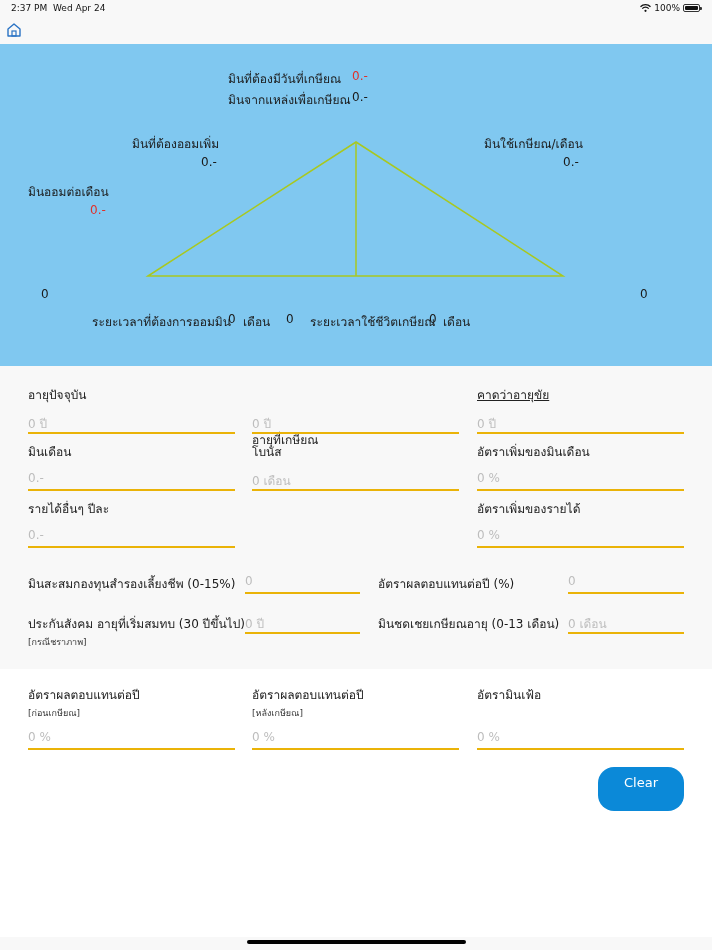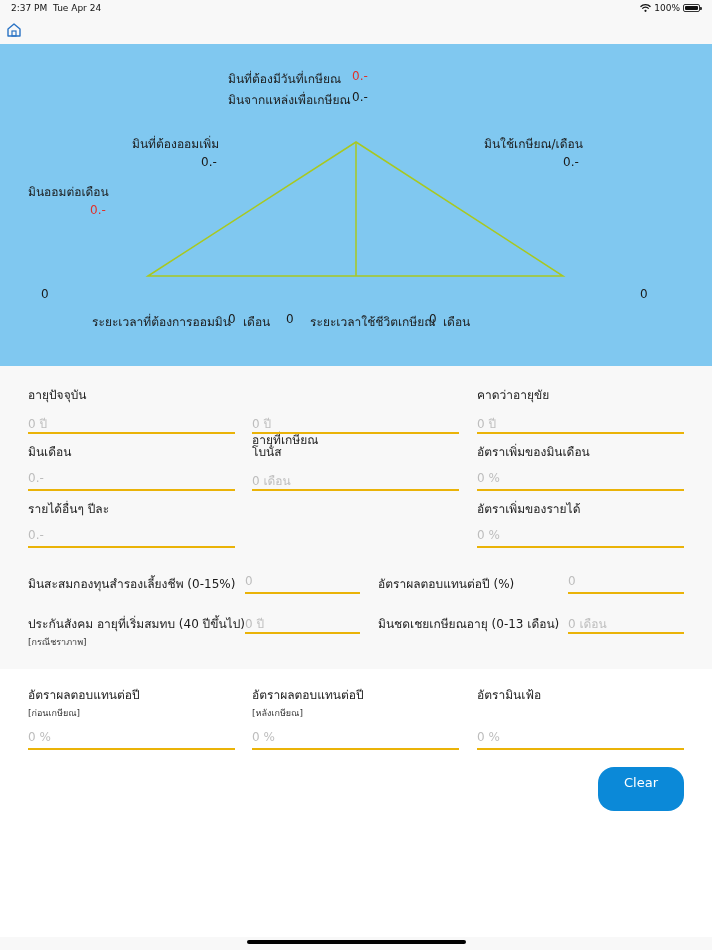--- a/index.html
+++ b/index.html
@@ -27,21 +27,21 @@
   .field .fsub { font-size: 9px; color: #333; margin-top: 2px; white-space: nowrap; }
   .input { position: absolute; height: 24px; border-bottom: 2px solid #eab308; font-size: 12px; color: #bdbdbd; padding-top: 4px; cursor: text; white-space: nowrap; }
   .inline-label { position: absolute; font-size: 12px; color: #1a1a1a; white-space: nowrap; }
   .inline-sub { position: absolute; font-size: 9px; color: #333; white-space: nowrap; }
   .clear-btn { position: absolute; left: 598px; top: 767px; width: 86px; height: 44px; background: #0b89d8; border-radius: 16px; color: #fff; font-size: 13px; text-align: center; line-height: 31px; cursor: pointer; }
 </style>
 </head>
 <body>
 
 <div class="status-bar">
-  <span class="time"><span>2:37 PM</span>&nbsp;&nbsp;<span>Tue Apr 24</span></span>
+  <span class="time"><span>2:37 PM</span>&nbsp;&nbsp;<span>Wed Apr 24</span></span>
   <div class="right">
     <svg width="11" height="8" viewBox="0 0 11 8">
       <path d="M0.5 2.8 A7 7 0 0 1 10.5 2.8" stroke="#111" stroke-width="1.3" fill="none"></path>
       <path d="M2.3 4.6 A4.4 4.4 0 0 1 8.7 4.6" stroke="#111" stroke-width="1.3" fill="none"></path>
       <circle cx="5.5" cy="6.8" r="1.1" fill="#111"></circle>
     </svg>
     <span>100%</span>
     <div class="battery">
         <div class="fill"></div>
       </div>
@@ -94,21 +94,21 @@
 <div class="field" style="left:28px; top:385px;">
   <div class="flabel">อายุปัจจุบัน</div>
 </div>
 <div class="input" style="left:28px; top:410px; width:207px;">0 ปี</div>
 
 <div class="field" style="left:252px; top:385px;margin-top:45px;">
   <div class="flabel">อายุที่เกษียณ</div>
 </div>
 <div class="input" style="left:252px; top:410px; width:207px;">0 ปี</div>
 
-<div class="field" style="left:477px; top:385px;">
+<div class="field" style="left:477px; top:385px;text-decoration:underline;">
   <div class="flabel">คาดว่าอายุขัย</div>
 </div>
 <div class="input" style="left:477px; top:410px; width:207px;">0 ปี</div>
 
 <div class="field" style="left:28px; top:442px;">
   <div class="flabel">มินเดือน</div>
 </div>
 <div class="input" style="left:28px; top:467px; width:207px;">0.-</div>
 
 <div class="field" style="left:252px; top:442px;">
@@ -130,21 +130,21 @@
   <div class="flabel">อัตราเพิ่มของรายได้</div>
 </div>
 <div class="input" style="left:477px; top:524px; width:207px;">0 %</div>
 
 <span class="inline-label" style="left:28px; top:574px;">มินสะสมกองทุนสำรองเลี้ยงชีพ (0-15%)</span>
 <div class="input" style="left:245px; top:570px; width:115px;">0</div>
 
 <span class="inline-label" style="left:378px; top:574px;">อัตราผลตอบแทนต่อปี (%)</span>
 <div class="input" style="left:568px; top:570px; width:116px;">0</div>
 
-<span class="inline-label" style="left:28px; top:614px;">ประกันสังคม อายุที่เริ่มสมทบ (40 ปีขึ้นไป)</span>
+<span class="inline-label" style="left:28px; top:614px;">ประกันสังคม อายุที่เริ่มสมทบ (30 ปีขึ้นไป)</span>
 <span class="inline-sub" style="left:28px; top:635px;">[กรณีชราภาพ]</span>
 <div class="input" style="left:245px; top:610px; width:115px;">0 ปี</div>
 
 <span class="inline-label" style="left:378px; top:614px;">มินชดเชยเกษียณอายุ (0-13 เดือน)</span>
 <div class="input" style="left:568px; top:610px; width:116px;">0 เดือน</div>
 
 <div class="field" style="left:28px; top:685px;">
   <div class="flabel">อัตราผลตอบแทนต่อปี</div>
   <div class="fsub">[ก่อนเกษียณ]</div>
 </div>

